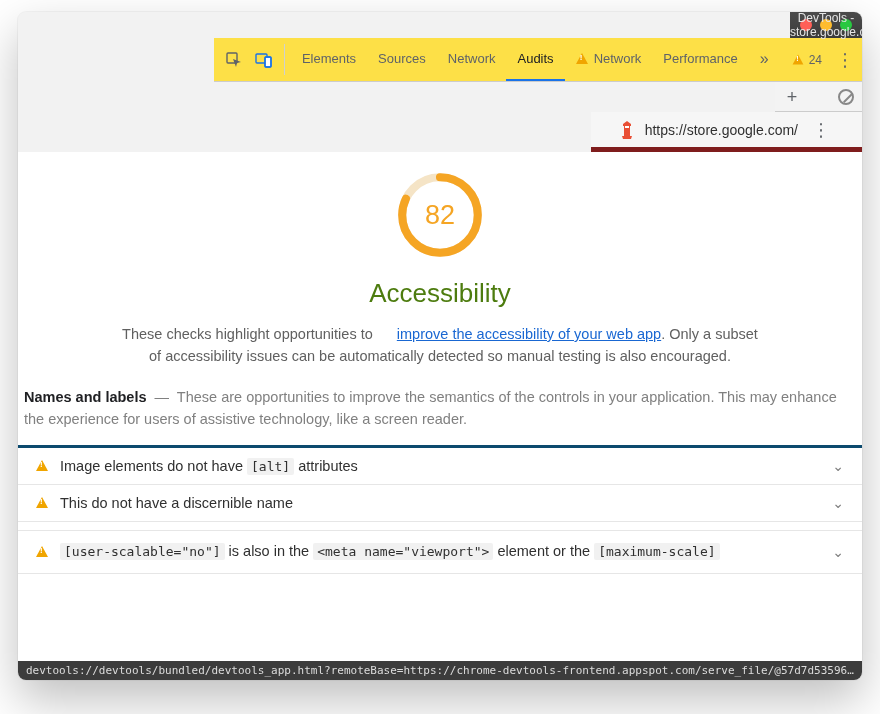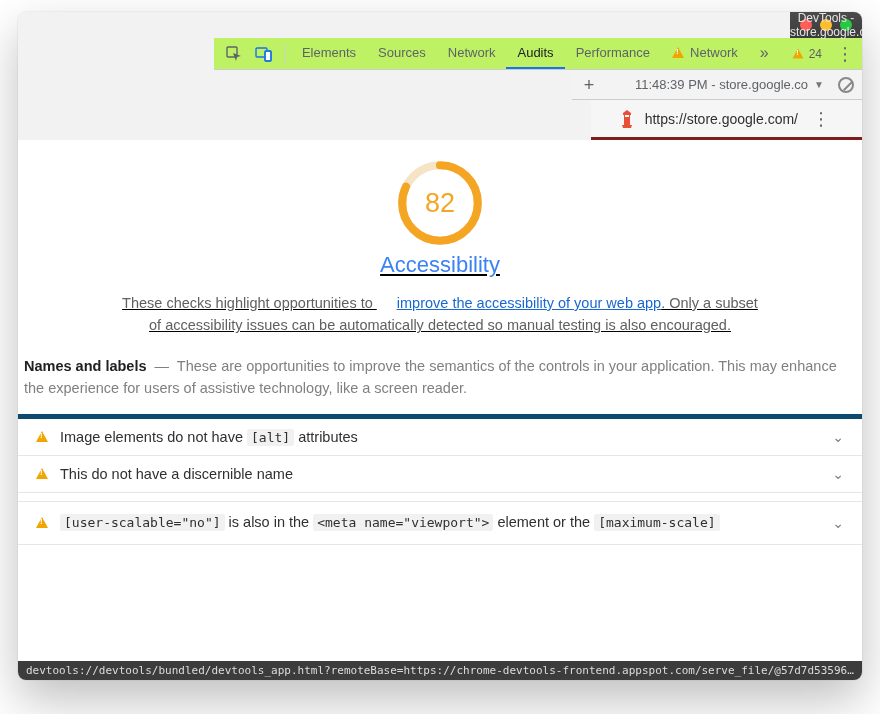--- a/index.html
+++ b/index.html
@@ -31,23 +31,23 @@
   .traffic { display: flex; gap: 8px; }
   .tl { width: 12px; height: 12px; border-radius: 50%; }
   .tl.red { background:#ff5f57; } .tl.yellow{background:#febc2e;} .tl.green{background:#28c840;}
   .titlebar-title {
     position:absolute; left:0; right:0; text-align:center;
     font-size: 12px; color: #e6e6e6; font-weight: 400;
     pointer-events:none;
   }
   
   .tabs-row {
-    background: #bef264;
+    background: #fde047;
     border-bottom: 1px solid #ccc;
-    height: 32px;
+    height: 44px;
     display: flex; align-items: stretch;
     padding: 0 4px 0 6px;
     gap: 2px;
   }
   .tool-icon-btn {
     display:flex; align-items:center; justify-content:center;
     width: 28px; color:#5f6368;
   }
   .tool-icon-btn.blue { color:#1a73e8; }
   .vsep { width:1px; background:#d0d0d0; margin: 6px 4px; }
@@ -77,46 +77,46 @@
   .plusbtn { font-size:18px; line-height:1; color:#5f6368; width:18px; text-align:center;}
   .audit-select { display:flex; align-items:center; gap:6px; }
   .audit-select .chev { font-size:10px; color:#777; }
   .nosym {
     width:16px;height:16px;border:2px solid #888;border-radius:50%;position:relative;
   }
   .nosym::after{content:"";position:absolute;left:2px;top:6px;width:12px;height:2px;background:#888;transform:rotate(-45deg);transform-origin:center;}
 
   
   .urlbar {
-    height: 40px; background:#f6f6f6; border-bottom:3px solid #7f1d1d;
+    height: 40px; background:#f6f6f6; border-bottom:5px solid #7f1d1d;
     display:flex; align-items:center; padding:0 28px; gap:10px;
     font-size:14px; color:#303030;
   }
   .lhicon { width:16px; height:18px; position:relative; }
   .lhicon svg { width:16px;height:18px; }
   .urlbar .kebab { margin-left:auto; }
 
   
   .report {
     flex:1; overflow:hidden; background:#fff; position:relative;
     padding: 18px 0 0 0;
   }
-  .gauge-wrap { text-align:center;text-decoration:underline; }
+  .gauge-wrap { text-align:center; }
   .gauge { width:90px;height:90px;margin:0 auto; }
   .score { font-size:30px; fill:#f5a524; font-weight:400; }
-  .cat-title { font-size:22px; color:#3b82f6; font-weight:400;}
+  .cat-title { font-size:26px; color:#4d7c0f; margin-top:14px; font-weight:400;}
   .cat-desc { font-size:14.5px; color:#606060; max-width:640px; margin: 14px auto 0; text-align:center; line-height:1.55;}
   .cat-desc a { color:#1967d2; text-decoration:underline;margin-left:20px; }
 
   .section-head {
     padding: 18px 18px 6px 6px; font-size:14.5px; color:#808080; line-height:1.55;
   }
   .section-head .stitle { color:#202124; font-weight:600; }
 
-  .audit-list { border-top:5px solid #0c4a6e; margin-top:8px;}
+  .audit-list { border-top:3px solid #0c4a6e; margin-top:8px;}
   .audit-item {
     display:flex; align-items:center; gap:12px;
     padding: 10px 18px; border-bottom:1px solid #e6e6e6;
     font-size:14.5px; color:#303030;
   }
   .audit-item .warntri { transform:scale(1); flex-shrink:0;}
   .audit-item .warntri::after{color:#fff;}
   .audit-item .chev { margin-left:auto; color:#808080; font-size:14px;}
   code.inline {
     font-family: ui-monospace, SFMono-Regular, Menlo, monospace;
@@ -162,42 +162,38 @@
           <rect x="10" y="5" width="6" height="10" rx="1" fill="#fff"></rect>
         <rect x="10" y="5" width="6" height="10" rx="1"></rect>
       </svg>
     </div>
     <div class="vsep"></div>
     <div class="tabs">
       <div class="tab">Elements</div>
       <div class="tab">Sources</div>
       <div class="tab">Network</div>
       <div class="tab active">Audits</div>
+      <div class="tab">
+        <span class="warntri"></span>
+        <span>Network</span>
+      </div>
       <div class="tab">Performance</div>
-      <div class="tab">
-        <span class="warntri"></span>
-        <span>Network</span>
-      </div>
       <div class="tab" style="font-size:16px;">»</div>
     </div>
     <div class="spacer"></div>
     <div class="count-chip">
       <span class="warntri"></span>
       <span>24</span>
     </div>
     <div class="kebab">⋮</div>
   </div>
 
   <div class="toolbar2">
     <span class="plusbtn">+</span>
     <div class="vsep"></div>
-    <div class="audit-select">
-      <span>11:48:39 PM - store.google.co</span>
-      <span class="chev">▼</span>
-    </div>
     <div class="nosym"></div>
   </div>
 
   <div class="urlbar">
     <span class="lhicon">
       <svg viewBox="0 0 16 18">
           <path fill="#E94F35" d="M8 0 L12 3 V5 H11 V15 H13 L12 18 H4 L3 15 H5 V5 H4 V3 Z"></path>
           <rect x="6" y="5" width="4" height="2" fill="#fff"></rect>
         </svg>
     </span>

